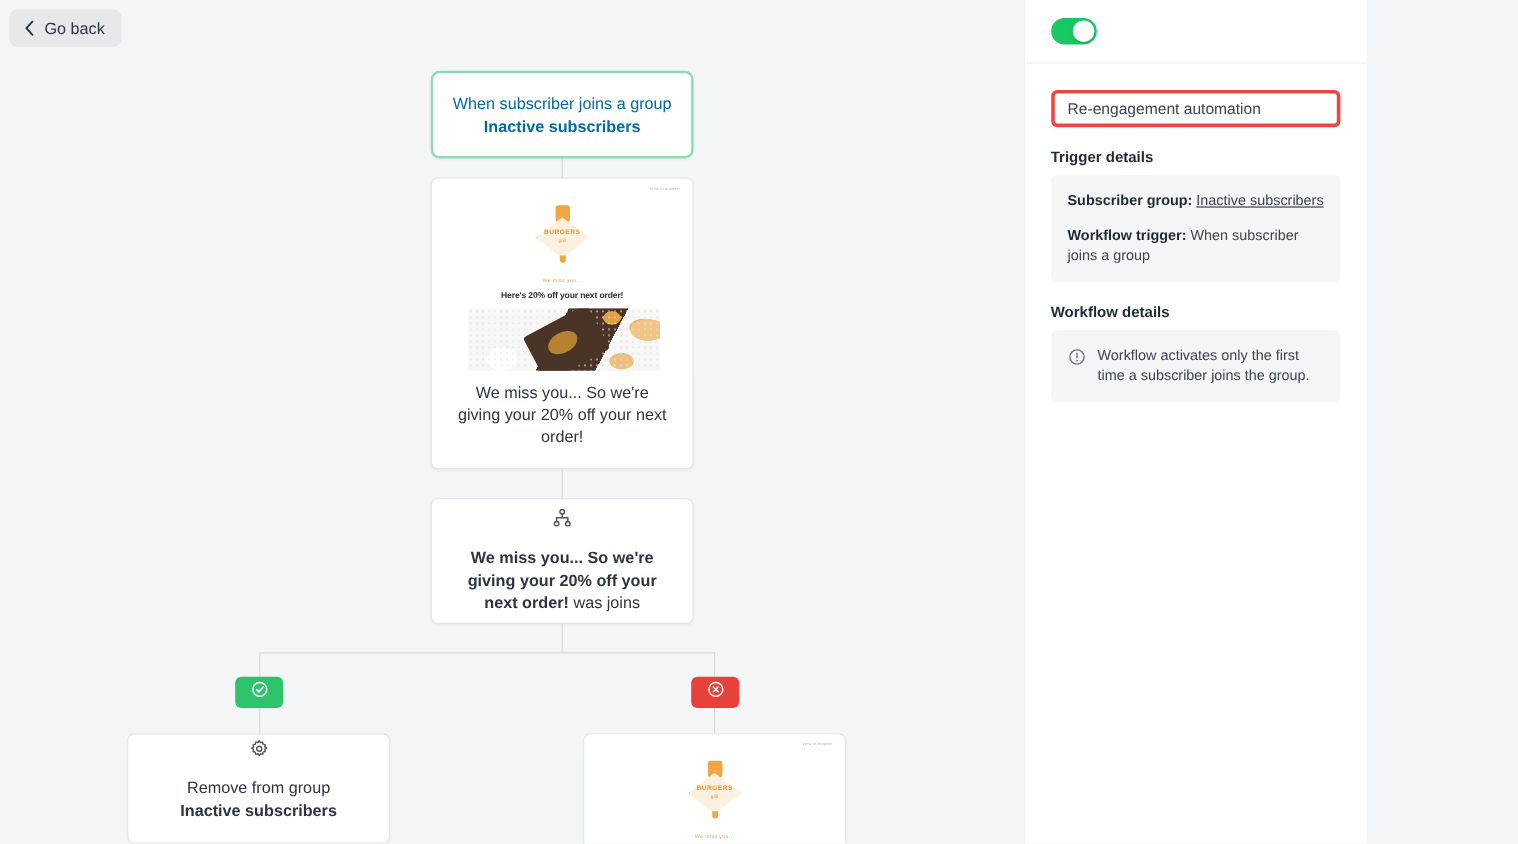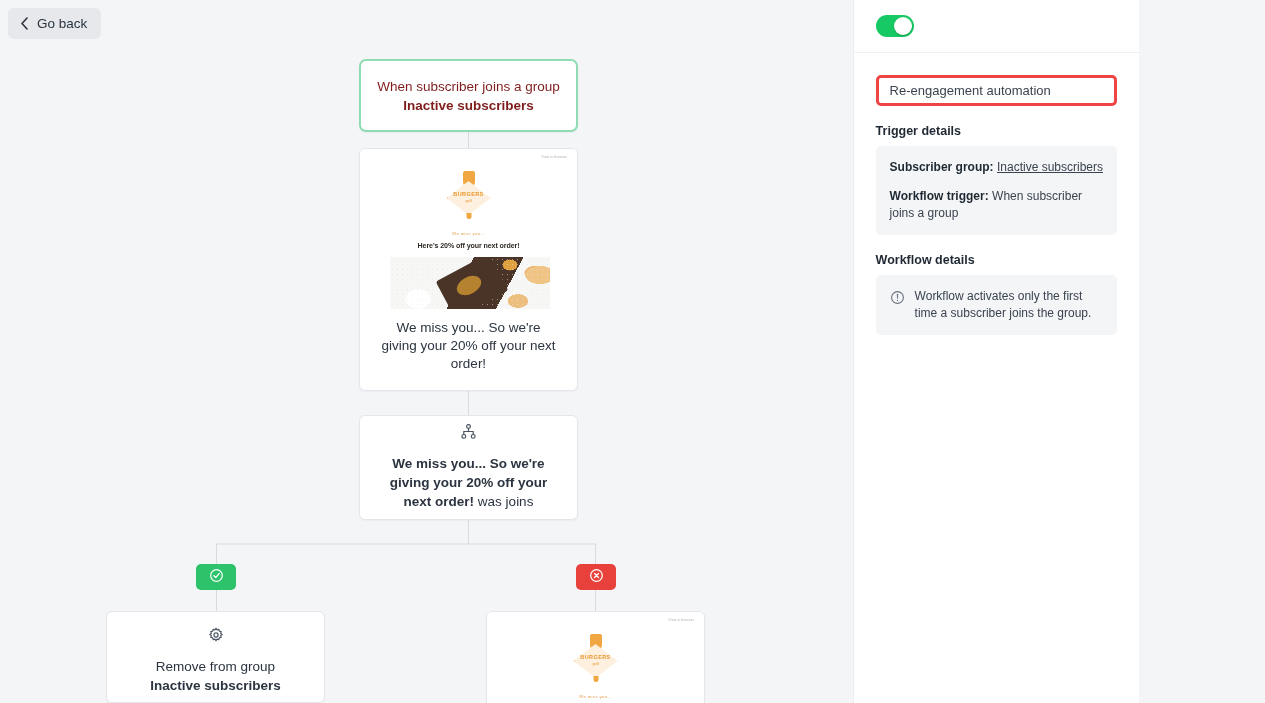--- a/index.html
+++ b/index.html
@@ -43,21 +43,21 @@
 
   
   .node-trigger {
     left: 359px; top: 59px; width: 219px; height: 73px;
     border: 2px solid #8fdcb2;
     border-radius: 7px;
     display: flex; align-items: center; justify-content: center;
     text-align: center;
   }
   .node-trigger .txt {
-    font-size: 13.5px; line-height: 19px; color: #7f1d1d;
+    font-size: 13.5px; line-height: 19px; color: #0369a1;
     padding: 0 10px;
   }
   .node-trigger .txt b { font-weight: 700; }
 
   
   .node-email {
     left: 359px; top: 148px; width: 219px; height: 243px;
     overflow: hidden; display: flex; flex-direction: column;
   }
   .node-email-2 {
@@ -150,21 +150,21 @@
     justify-content: center; text-align: center; padding: 0 14px;
   }
   .node-cond .ico { margin-bottom: 11px; }
   .node-cond .txt { font-size: 13.5px; line-height: 19px; color: #2b3440; }
   .node-cond .txt b { font-weight: 700; }
 
   
   .node-action {
     left: 106px; top: 611px; width: 219px; height: 92px;
     display: flex; flex-direction: column; align-items: center;
-    justify-content: flex-start; padding-top: 15px; text-align: center;
+    justify-content: flex-start; padding-top: 4px; text-align: center;
   }
   .node-action .ico { margin-bottom: 10px; }
   .node-action .txt { font-size: 13.5px; line-height: 19px; color: #2b3440; }
   .node-action .txt b { font-weight: 700; }
 
   
   .badge {
     position: absolute; width: 40px; height: 26px; border-radius: 5px;
     display: flex; align-items: center; justify-content: center;
     cursor: pointer;

